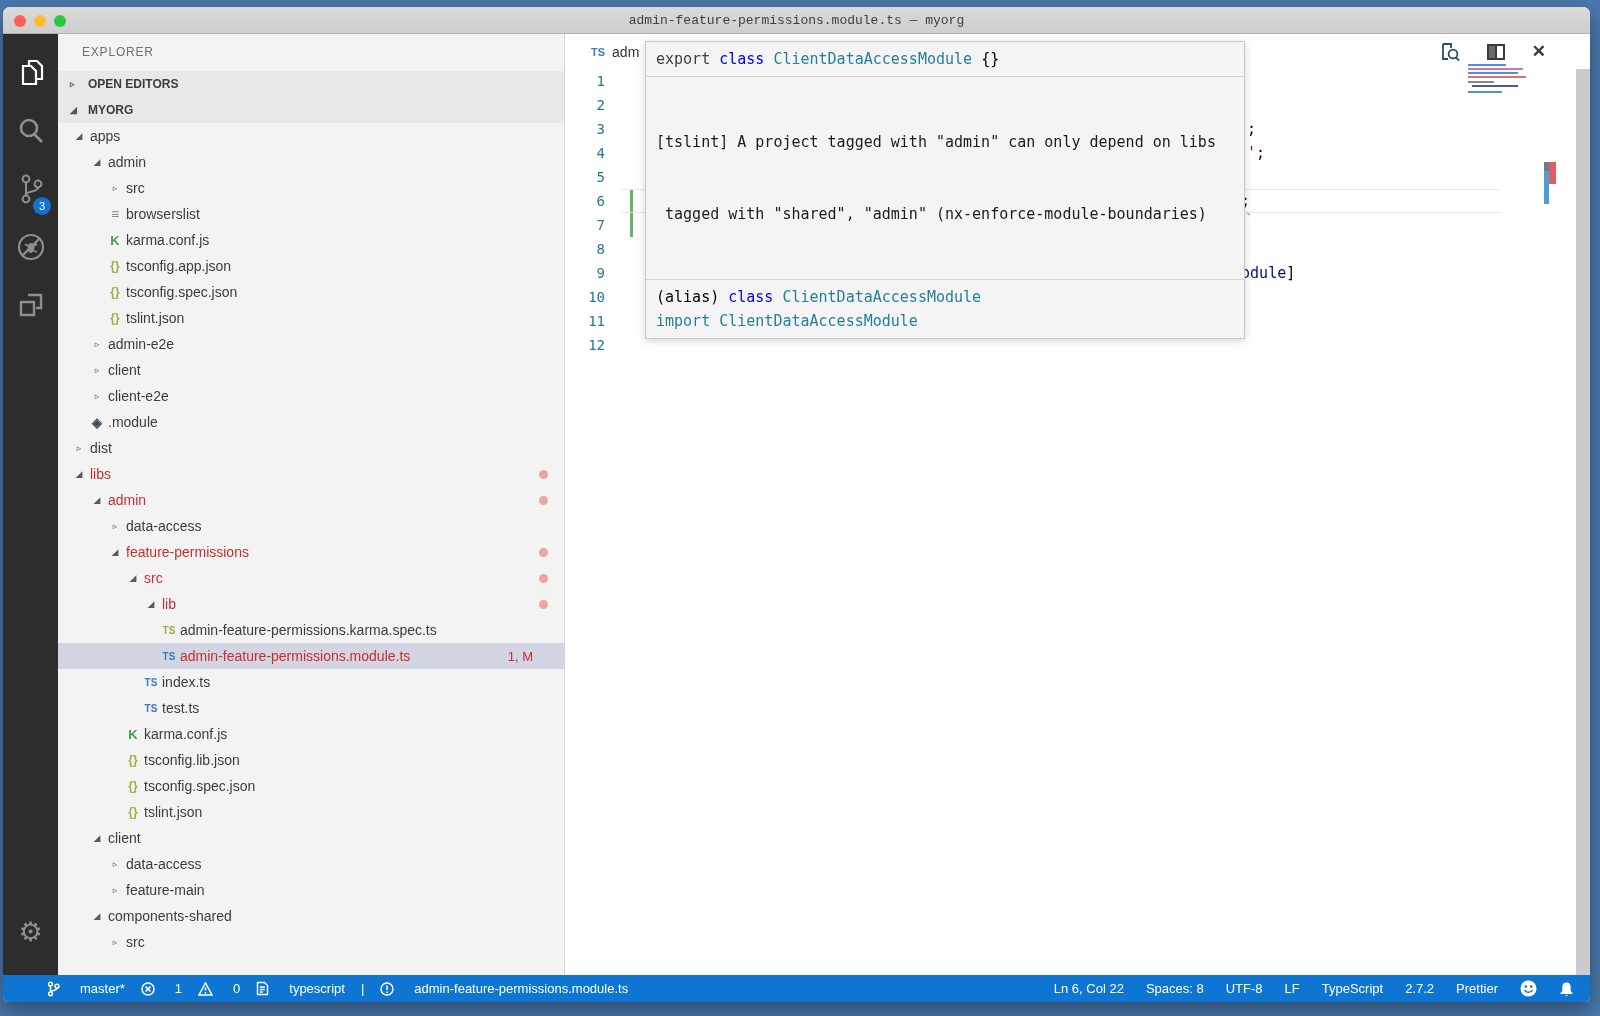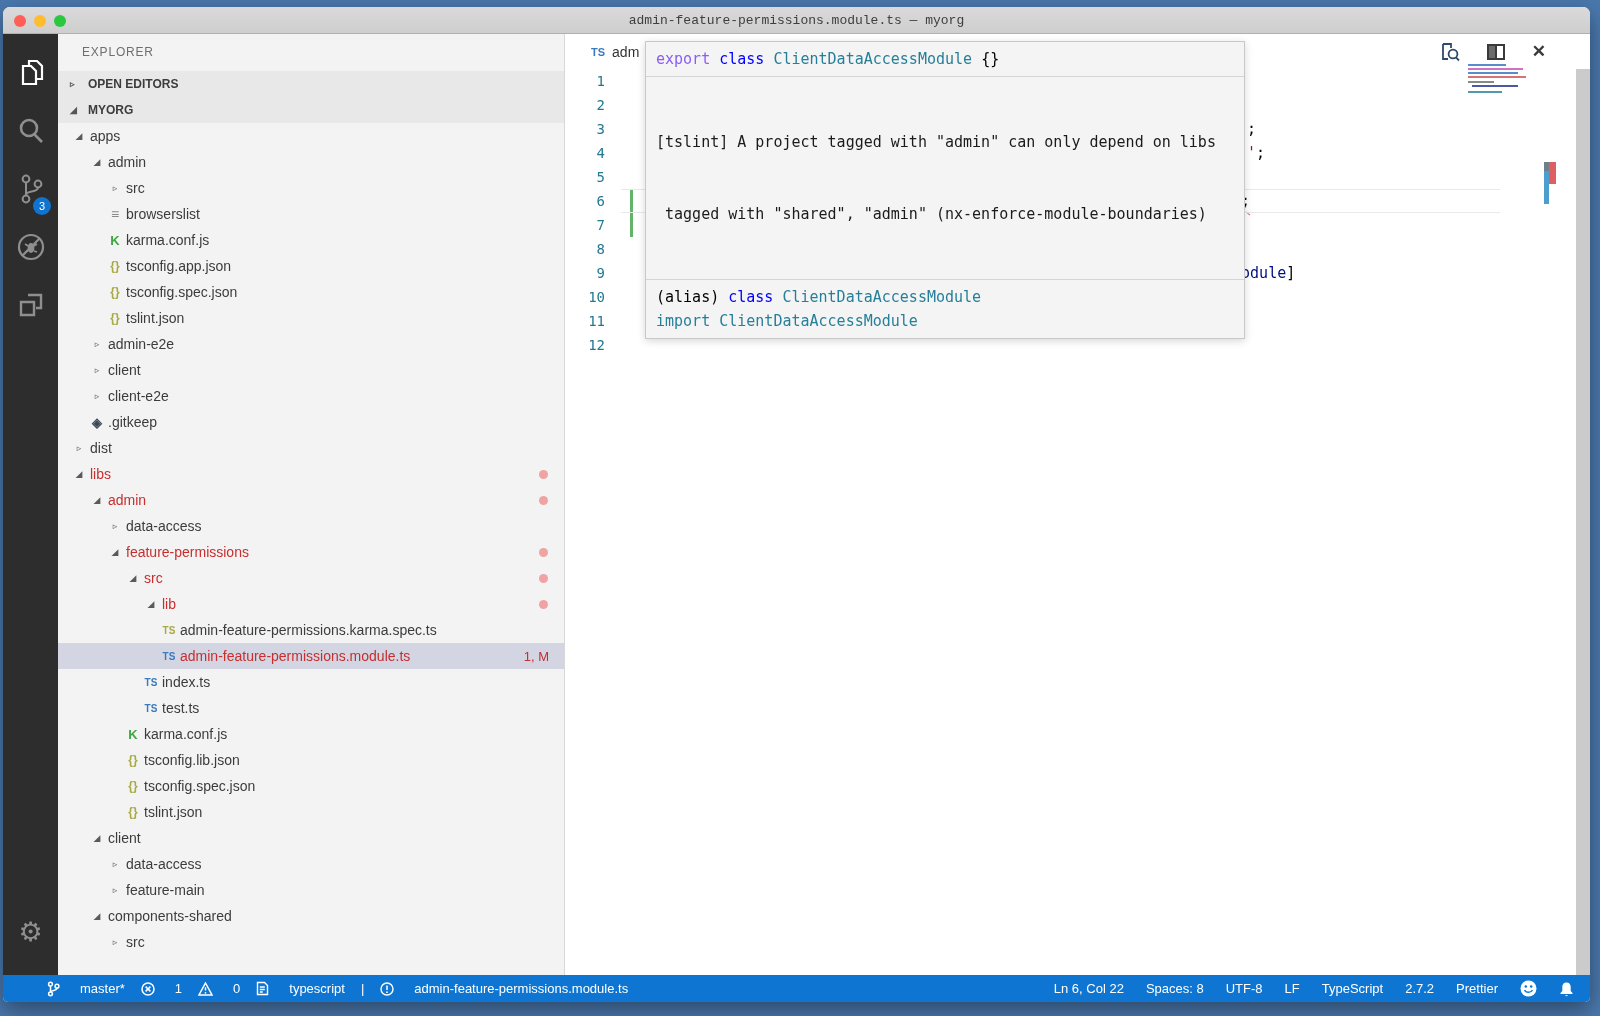--- a/index.html
+++ b/index.html
@@ -37,21 +37,21 @@
     font-weight:bold; font-size:12px; color:#3c3c3c; padding-left:12px; }
   .sb-section .arw { width:18px; font-size:9px; color:#555; }
   #tree { flex:1; overflow:hidden; }
   .row { height:26px; display:flex; align-items:center; position:relative; cursor:default; }
   .row.sel { background:#d4d5e3; }
   .slot { width:22px; flex:none; display:inline-flex; justify-content:center; align-items:center; }
   .arw { font-size:9px; color:#5a5a5a; }
   .lbl { white-space:nowrap; }
   .lbl.red { color:#c72e2e; }
   .dot { position:absolute; right:16px; top:9px; width:9px; height:9px; border-radius:50%; background:#f0a3a3; }
-  .badge { position:absolute; right:15px; color:#c72e2e; font-size:13px; }
+  .badge { position:absolute; right:31px; color:#c72e2e; font-size:13px; }
   .fi { font-weight:bold; font-size:10px; font-family:"Liberation Sans",sans-serif; }
   .fi.tsb { color:#3b7abf; } .fi.tsy { color:#a9a943; } .fi.k { color:#42a642; font-size:13px; }
   .fi.js { color:#a9a943; font-size:12px; } .fi.bl { color:#8a8a8a; font-size:14px; } .fi.git { color:#3c4a57; font-size:13px; }
 
   
   .editor { flex:1; position:relative; background:#fff; min-width:0; }
   .tabstrip { height:35px; display:flex; align-items:center; background:#fff; }
   .tab { display:flex; align-items:center; gap:7px; padding-left:26px; font-size:14px; color:#333; }
   .tab .fi { font-size:11px; }
   .ed-actions { position:absolute; right:44px; top:7px; display:flex; gap:26px; align-items:center; z-index:3; }
@@ -61,21 +61,21 @@
   .codearea { position:absolute; left:0; top:35px; right:0; bottom:0;
     font-family:"DejaVu Sans Mono",monospace; font-size:15px; }
   .cl { height:24px; line-height:24px; white-space:pre; position:relative; display:flex; }
   .num { width:60px; padding-right:20px; text-align:right; color:#237893; font-size:14px; flex:none; }
   .gut { width:20px; flex:none; position:relative; }
   .gut.mod::before { content:''; position:absolute; left:5px; top:0; width:3px; height:24px; background:#63b36a; }
   .cl.cur::after { content:''; position:absolute; left:56px; right:90px; top:0; bottom:0;
     border-top:1px solid #e9e9e9; border-bottom:1px solid #e9e9e9; pointer-events:none; }
   .txt.sq { text-decoration:underline wavy #e64545; text-decoration-thickness:1px; text-underline-offset:5px; }
   .tail { position:absolute; left:682px; top:0; }
-  .tk-m { color:#8b5cf6; } .tk-b { color:#0000ff; } .tk-t { color:#267f99; }
+  .tk-m { color:#404040; } .tk-b { color:#0000ff; } .tk-t { color:#267f99; }
   .tk-n { color:#001080; } .tk-p { color:#000; } .tk-s { color:#a31515; }
   .tk-link { color:#0b2da0; background:#abd3f8; text-decoration:underline; text-decoration-color:#0b2da0; }
 
   
   .hover { position:absolute; left:80px; top:7px; width:600px; background:#f4f4f4;
     border:1px solid #c8c8c8; z-index:6; font-family:"DejaVu Sans Mono",monospace;
     font-size:15px; color:#1b1b1b; box-shadow:0 2px 8px rgba(0,0,0,.16); }
   .hv-sec { padding:5px 10px; line-height:24px; white-space:pre; }
   .hv-sec + .hv-sec { border-top:1px solid #d4d4d4; }
 
@@ -246,21 +246,21 @@
           <div class="row" style="padding-left: 28px;">
             <span class="slot">
               <span class="arw">▹</span>
             </span>
             <span class="lbl">client-e2e</span>
           </div>
           <div class="row" style="padding-left: 28px;">
             <span class="slot">
               <span class="fi git">◈</span>
             </span>
-            <span class="lbl">.gitkeep</span>
+            <span class="lbl">.module</span>
           </div>
           <div class="row" style="padding-left: 10px;">
             <span class="slot">
               <span class="arw">▹</span>
             </span>
             <span class="lbl">dist</span>
           </div>
           <div class="row" style="padding-left: 10px;">
             <span class="slot">
               <span class="arw">◢</span>

